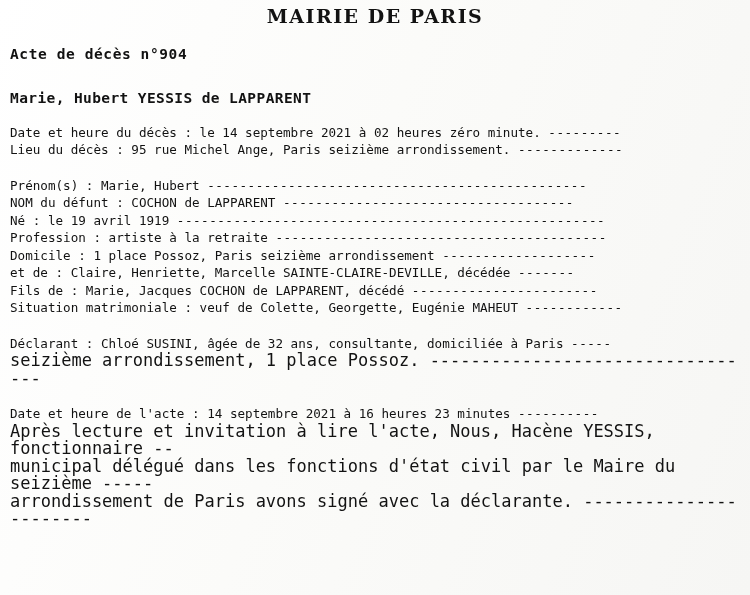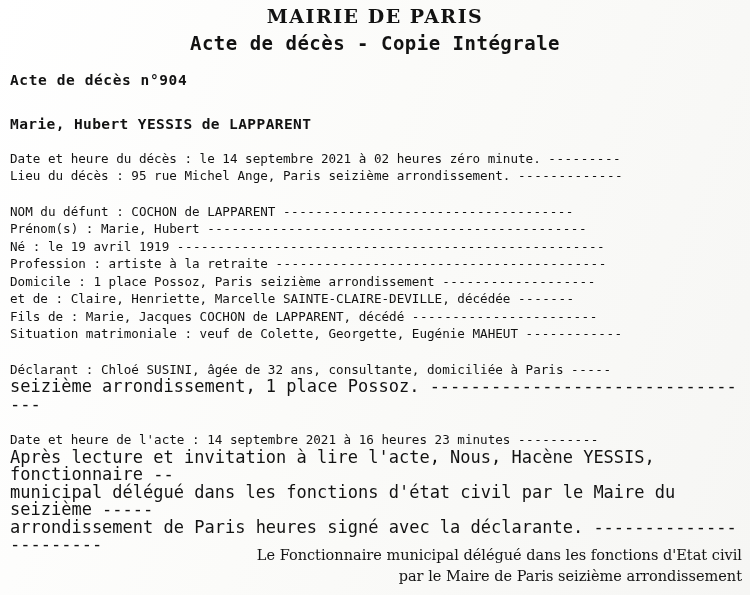--- a/index.html
+++ b/index.html
@@ -105,57 +105,52 @@
 </style>
 </head>
 <body>
 
 <div class="paper"></div>
 
 <div class="content">
 
   <div class="title-block">
     <div class="doc-title">MAIRIE DE PARIS</div>
-    <div class="doc-subtitle">Acte de décès - Copie Intégrale</div>
   </div>
 
   <div class="body-block">
 
     <div class="act-number">Acte de décès n°904</div>
 
     <div class="person-name">Marie, Hubert YESSIS de LAPPARENT</div>
 
     <div class="field-group">
       <div class="field-line"><span class="lbl">Date et heure du décès</span><span class="val"> : </span><span class="val">le 14 septembre 2021 à 02 heures zéro minute. </span><span class="dashes">---------</span></div>
       <div class="field-line"><span class="lbl">Lieu du décès</span><span class="val"> : </span><span class="val">95 rue Michel Ange, Paris seizième arrondissement. </span><span class="dashes">-------------</span></div>
     </div>
 
     <div class="field-group">
+      <div class="field-line"><span class="lbl">Prénom(s)</span><span class="val"> : </span><span class="val">Marie, Hubert </span><span class="dashes">-----------------------------------------------</span></div>
       <div class="field-line"><span class="lbl">NOM du défunt</span><span class="val"> : </span><span class="val">COCHON de LAPPARENT </span><span class="dashes">------------------------------------</span></div>
-      <div class="field-line"><span class="lbl">Prénom(s)</span><span class="val"> : </span><span class="val">Marie, Hubert </span><span class="dashes">-----------------------------------------------</span></div>
       <div class="field-line"><span class="lbl">Né</span><span class="val"> : </span><span class="val">le 19 avril 1919 </span><span class="dashes">-----------------------------------------------------</span></div>
       <div class="field-line"><span class="lbl">Profession</span><span class="val"> : </span><span class="val">artiste à la retraite </span><span class="dashes">-----------------------------------------</span></div>
       <div class="field-line"><span class="lbl">Domicile</span><span class="val"> : </span><span class="val">1 place Possoz, Paris seizième arrondissement </span><span class="dashes">-------------------</span></div>
       <div class="field-line"><span class="lbl">et de</span><span class="val"> : </span><span class="val">Claire, Henriette, Marcelle SAINTE-CLAIRE-DEVILLE, décédée </span><span class="dashes">-------</span></div>
       <div class="field-line"><span class="lbl">Fils de</span><span class="val"> : </span><span class="val">Marie, Jacques COCHON de LAPPARENT, décédé </span><span class="dashes">-----------------------</span></div>
       <div class="field-line"><span class="lbl">Situation matrimoniale</span><span class="val"> : </span><span class="val">veuf de Colette, Georgette, Eugénie MAHEUT </span><span class="dashes">------------</span></div>
     </div>
 
     <div class="field-group">
       <div class="field-line"><span class="lbl">Déclarant</span><span class="val"> : </span><span class="val">Chloé SUSINI, âgée de 32 ans, consultante, domiciliée à Paris </span><span class="dashes">-----</span></div>
       <div class="cont-line">seizième arrondissement, 1 place Possoz. ---------------------------------</div>
     </div>
 
     <div class="field-group">
       <div class="field-line"><span class="lbl">Date et heure de l'acte</span><span class="val"> : </span><span class="val">14 septembre 2021 à 16 heures 23 minutes </span><span class="dashes">----------</span></div>
       <div class="cont-line">Après lecture et invitation à lire l'acte, Nous, Hacène YESSIS, fonctionnaire --</div>
       <div class="cont-line">municipal délégué dans les fonctions d'état civil par le Maire du seizième -----</div>
-      <div class="cont-line">arrondissement de Paris heures signé avec la déclarante. -----------------------</div>
+      <div class="cont-line">arrondissement de Paris avons signé avec la déclarante. -----------------------</div>
     </div>
 
   </div>
 
-  <div class="footer">
-    <div>Le Fonctionnaire municipal délégué dans les fonctions d'Etat civil</div>
-    <div>par le Maire de Paris seizième arrondissement</div>
-  </div>
 
 </div>
 
 </body></html>

